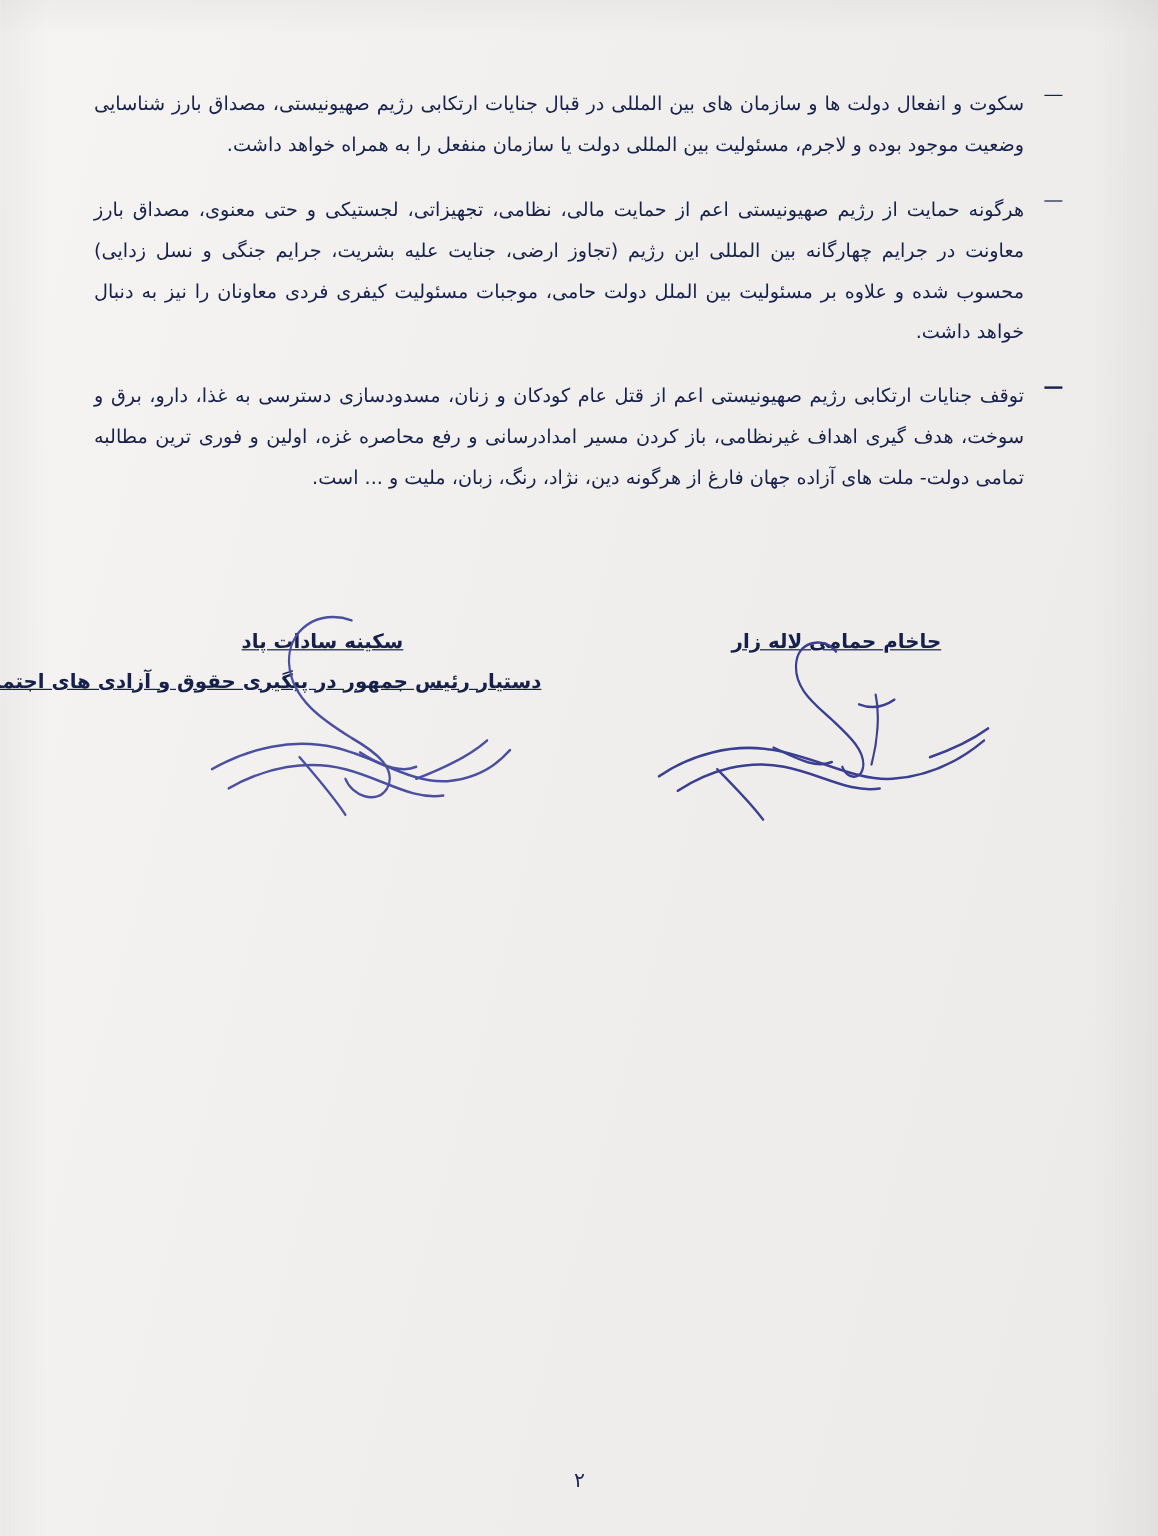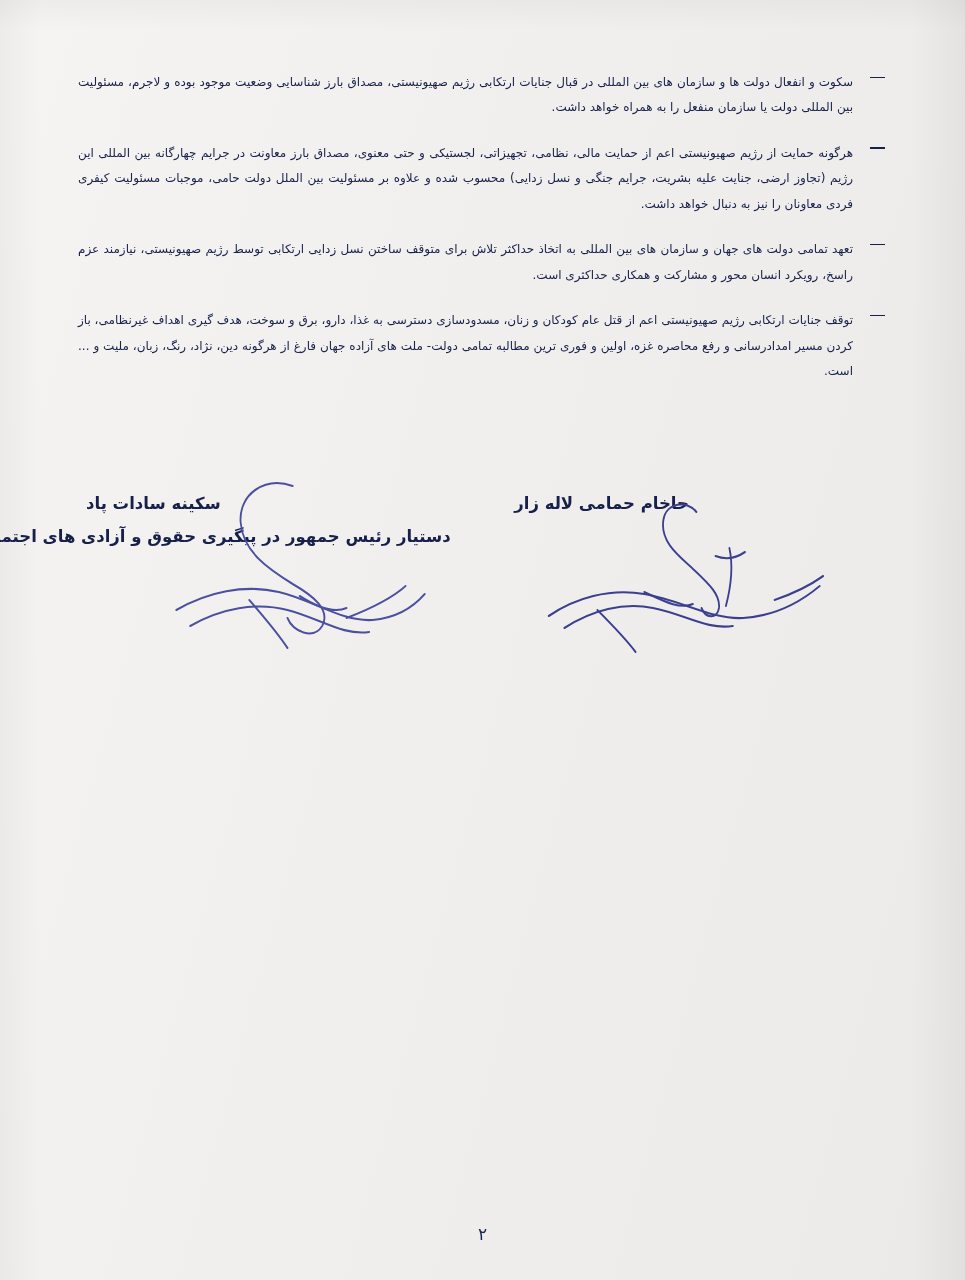--- a/index.html
+++ b/index.html
@@ -40,21 +40,21 @@
   ul.bullets {
     list-style: none;
     margin: 0;
     padding: 0;
   }
   ul.bullets li {
     position: relative;
     margin: 0 0 20px 0;
     padding-right: 34px;
     font-family: "DejaVu Sans", sans-serif;
-    font-size: 12px;
+    font-size: 16px;
     line-height: 2.12;
     color: #17214a;
     text-align: justify;
     text-justify: inter-word;
     letter-spacing: 0;
   }
   ul.bullets li .dash {
     position: absolute;
     right: 2px;
     top: 0.55em;
@@ -69,22 +69,23 @@
     direction: rtl;
     display: flex;
     justify-content: space-between;
     align-items: flex-start;
     padding: 0 8px;
     margin-top: 30px;
   }
   .sig-block {
     position: relative;
     width: 46%;
-    text-align: left;
+    text-align: center;
     color: #17214a;
+    text-decoration: underline;
   }
   .sig-name {
     font-size: 16.5px;
     font-weight: bold;
     line-height: 1.9;
     color: #16204a;
   }
   .sig-title {
     font-size: 16.5px;
     font-weight: bold;
@@ -118,24 +119,20 @@
 
   <div class="body-text">
     <ul class="bullets">
       <li>
         <span class="dash"></span>
         <span>سکوت و انفعال دولت ها و سازمان های بین المللی در قبال جنایات ارتکابی رژیم صهیونیستی، مصداق بارز شناسایی وضعیت موجود بوده و لاجرم، مسئولیت بین المللی دولت یا سازمان منفعل را به همراه خواهد داشت.</span>
       </li>
       <li>
         <span class="dash"></span>
         <span>هرگونه حمایت از رژیم صهیونیستی اعم از حمایت مالی، نظامی، تجهیزاتی، لجستیکی و حتی معنوی، مصداق بارز معاونت در جرایم چهارگانه بین المللی این رژیم (تجاوز ارضی، جنایت علیه بشریت، جرایم جنگی و نسل زدایی) محسوب شده و علاوه بر مسئولیت بین الملل دولت حامی، موجبات مسئولیت کیفری فردی معاونان را نیز به دنبال خواهد داشت.</span>
-      </li>
-      <li>
-        <span class="dash"></span>
-        <span>تعهد تمامی دولت های جهان و سازمان های بین المللی به اتخاذ حداکثر تلاش برای متوقف ساختن نسل زدایی ارتکابی توسط رژیم صهیونیستی، نیازمند عزم راسخ، رویکرد انسان محور و مشارکت و همکاری حداکثری است.</span>
       </li>
       <li>
         <span class="dash"></span>
         <span>توقف جنایات ارتکابی رژیم صهیونیستی اعم از قتل عام کودکان و زنان، مسدودسازی دسترسی به غذا، دارو، برق و سوخت، هدف گیری اهداف غیرنظامی، باز کردن مسیر امدادرسانی و رفع محاصره غزه، اولین و فوری ترین مطالبه تمامی دولت- ملت های آزاده جهان فارغ از هرگونه دین، نژاد، رنگ، زبان، ملیت و ... است.</span>
       </li>
     </ul>
   </div>
 
   <div class="spacer-after-list"></div>
 

